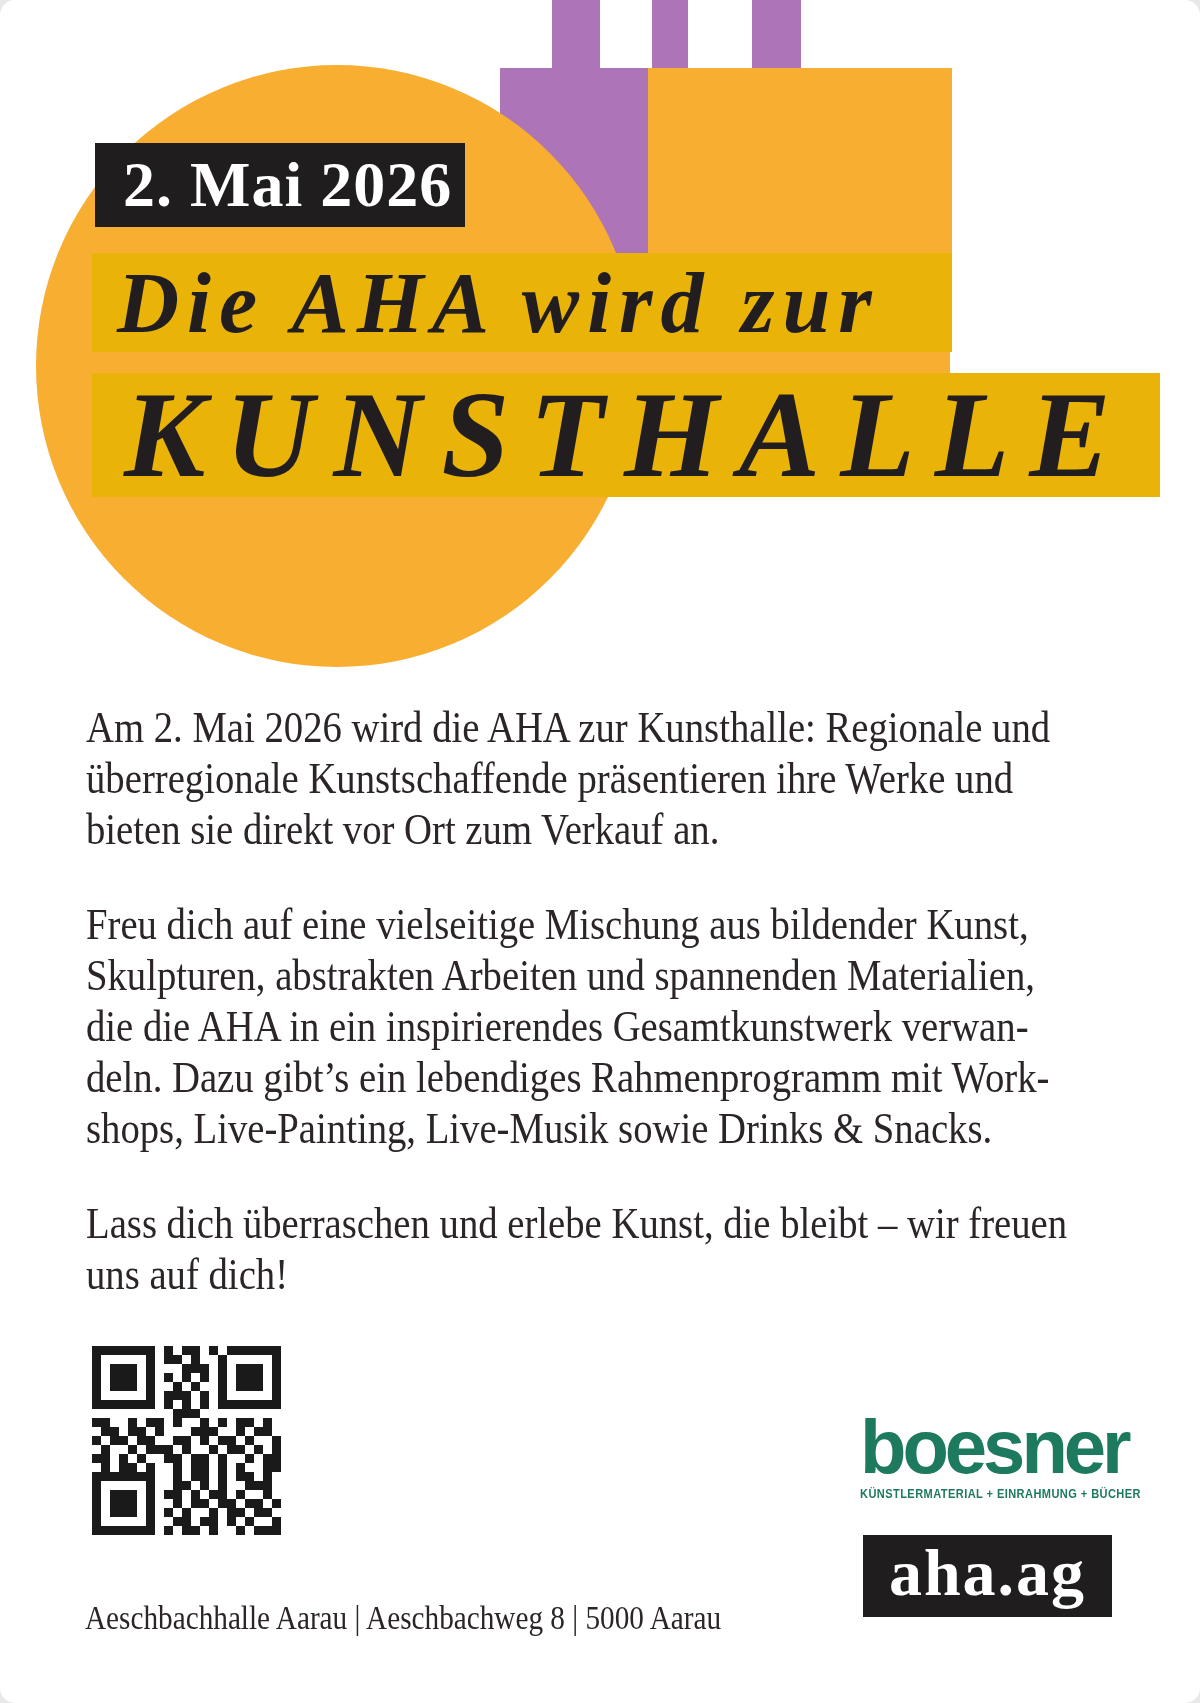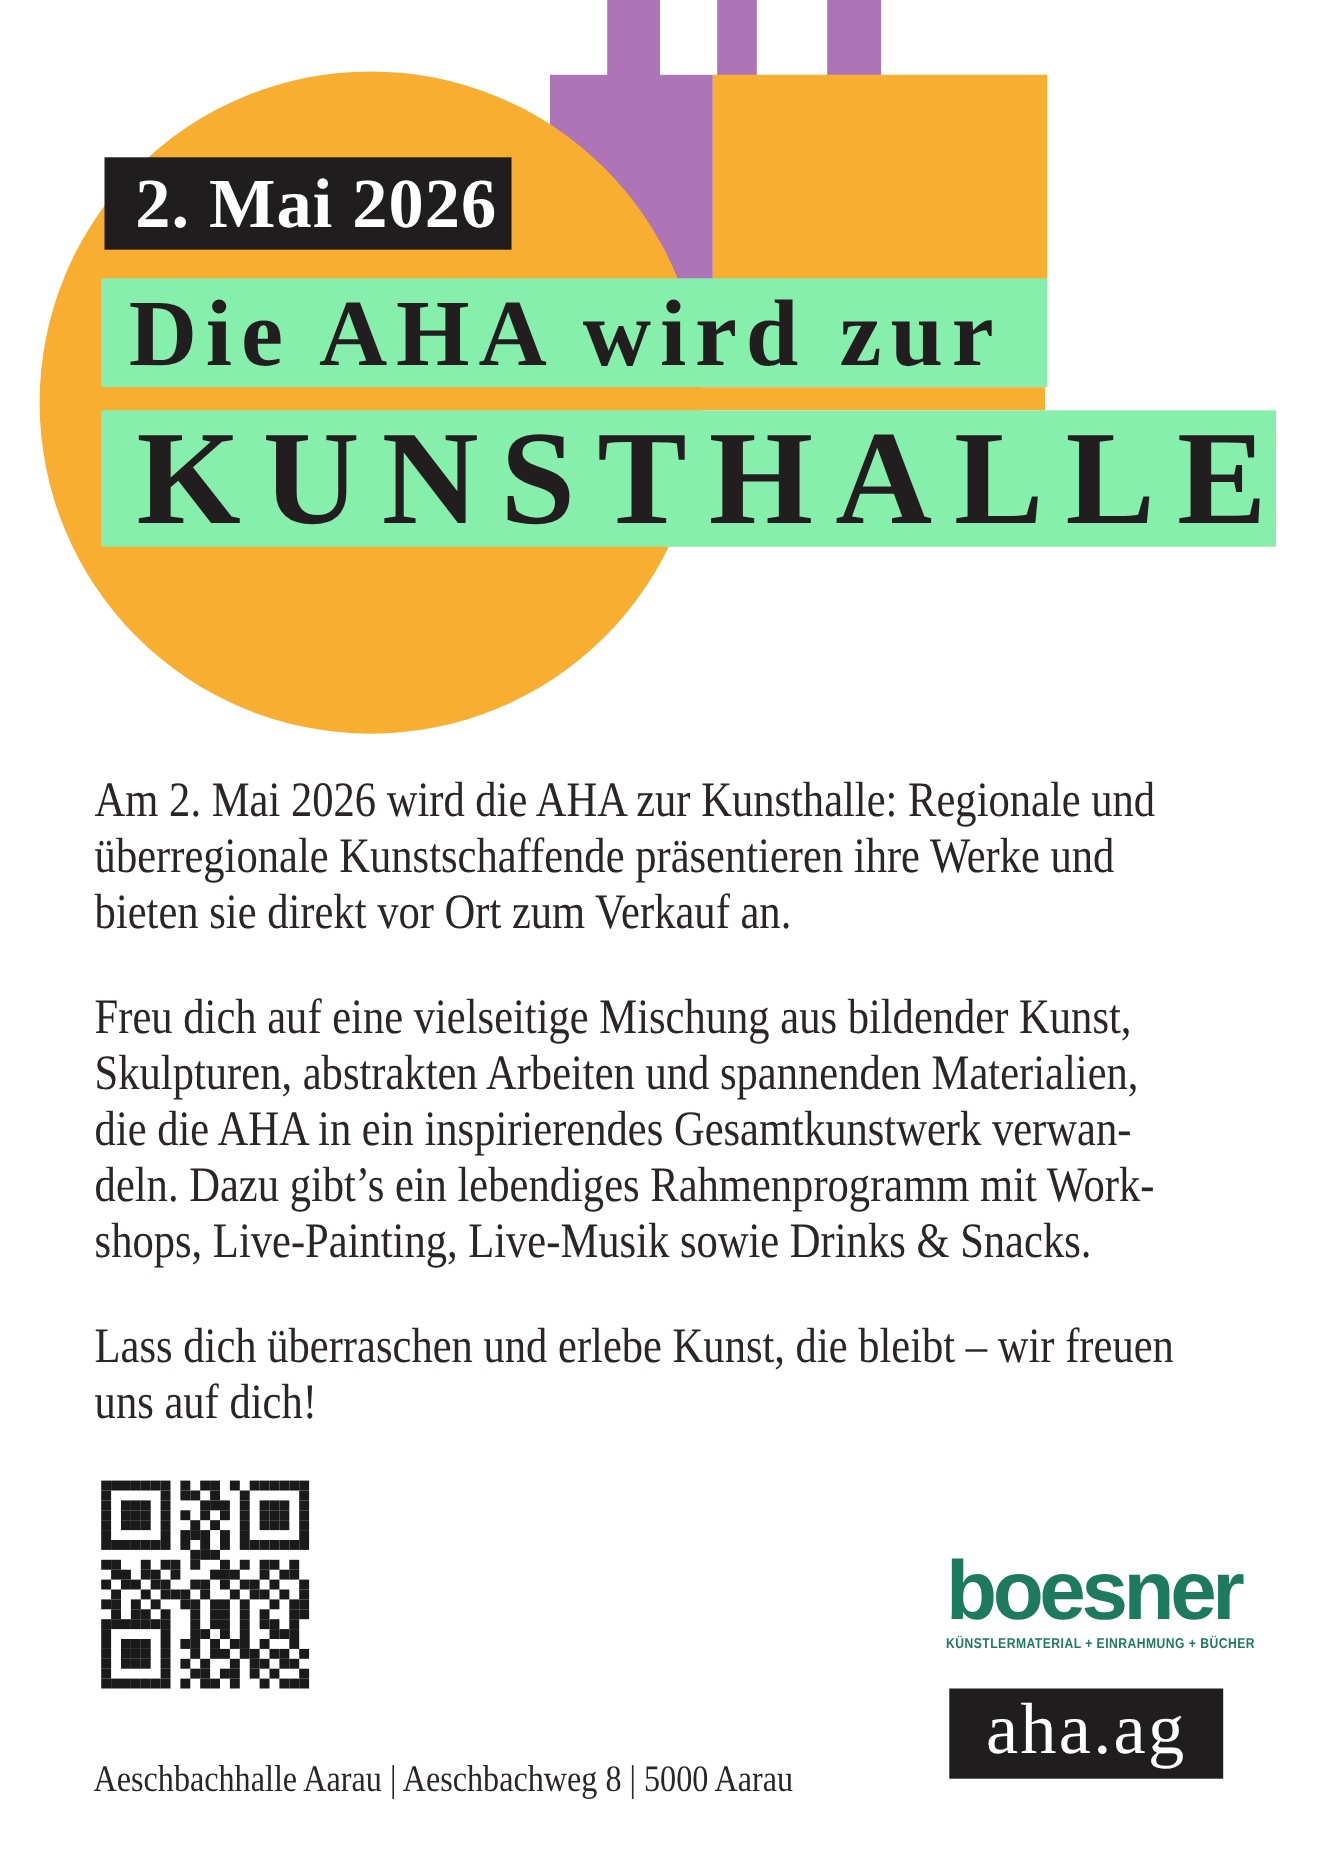--- a/index.html
+++ b/index.html
@@ -2,31 +2,32 @@
 <html><head>
 <meta charset="utf-8">
 <style>
   html,body { margin:0; padding:0; background:#e8e8e8; }
   .poster {
     position:relative; width:1200px; height:1703px; margin:0 auto;
     background:#ffffff; overflow:hidden;
     font-family:"Liberation Serif", serif;
     --orange:#F7AE31; --purple:#AE74B8; --green:#1E7A5F; --ink:#2B2528; --badge:#201D1E;
     color:var(--ink);
+    border-radius:15px;
   }
   .hdr-svg { position:absolute; left:0; top:0; }
 
   .date-badge {
     position:absolute; left:95px; top:143px; width:370px; height:84px;
     background:var(--badge); color:#fff;
     font-size:64px; font-weight:bold;
     display:flex; align-items:center; padding-left:28px; box-sizing:border-box;
     letter-spacing:1px;
   }
-  .band { position:absolute; left:92px; background:#86efac; display:flex; align-items:center; box-sizing:border-box; }
+  .band { position:absolute; left:92px; background:#eab308; display:flex; align-items:center; box-sizing:border-box;font-style:italic; }
   .band1 { top:253px; width:860px; height:99px; padding-left:25px; }
   .band1 .txt { font-size:86px; font-weight:bold; letter-spacing:8px; color:#221E20; white-space:nowrap; }
   .orange-strip { position:absolute; left:92px; top:352px; width:858px; height:21px; background:var(--orange); }
   .band2 { top:373px; width:1068px; height:124px; padding-left:32px; }
   .band2 .txt { font-size:122px; font-weight:bold; letter-spacing:20px; color:#221E20; white-space:nowrap; }
 
   .cond   { transform:scaleX(0.86); transform-origin:0 50%; white-space:nowrap; }
   .cond80 { transform:scaleX(0.80); transform-origin:0 50%; white-space:nowrap; }
 
   .bodytext { position:absolute; left:86px; top:702px; font-size:45px; line-height:51px; color:var(--ink); }
@@ -43,21 +44,21 @@
   .infoblock .hours { font-size:38px; line-height:46px; margin-top:12px; color:var(--ink); }
 
   .sponsor { position:absolute; left:860px; top:1412px; width:260px; text-align:right;
              font-family:"Liberation Sans", sans-serif; color:var(--green); }
   .sponsor .mark { font-size:76px; line-height:70px; font-weight:bold; letter-spacing:-4px; }
   .sponsor .tag  { font-size:13px; line-height:16px; font-weight:bold; letter-spacing:0.5px;
                    transform:scaleX(0.85); transform-origin:0 50%; white-space:nowrap; margin-top:4px; }
 
   .website-box { position:absolute; left:863px; top:1535px; width:249px; height:82px;
                  background:var(--badge); display:flex; align-items:center; justify-content:center; }
-  .website-box .txt { color:#fff; font-size:66px; font-weight:normal; letter-spacing:2px; padding-bottom:6px; }
+  .website-box .txt { color:#fff; font-size:66px; font-weight:bold; letter-spacing:2px; padding-bottom:6px; }
 
   .footer { position:absolute; left:85px; top:1596px; font-size:34px; line-height:44px; color:var(--ink); }
 </style>
 </head>
 <body>
 
 <div class="poster" style="--orange: #F7AE31; --purple: #AE74B8; --green: #1E7A5F; --ink: #2B2528; --badge: #201D1E;">
 
   <svg class="hdr-svg" width="1200" height="680" viewBox="0 0 1200 680">
     <rect x="552" y="0" width="48" height="140" style="fill:var(--purple)"></rect>

